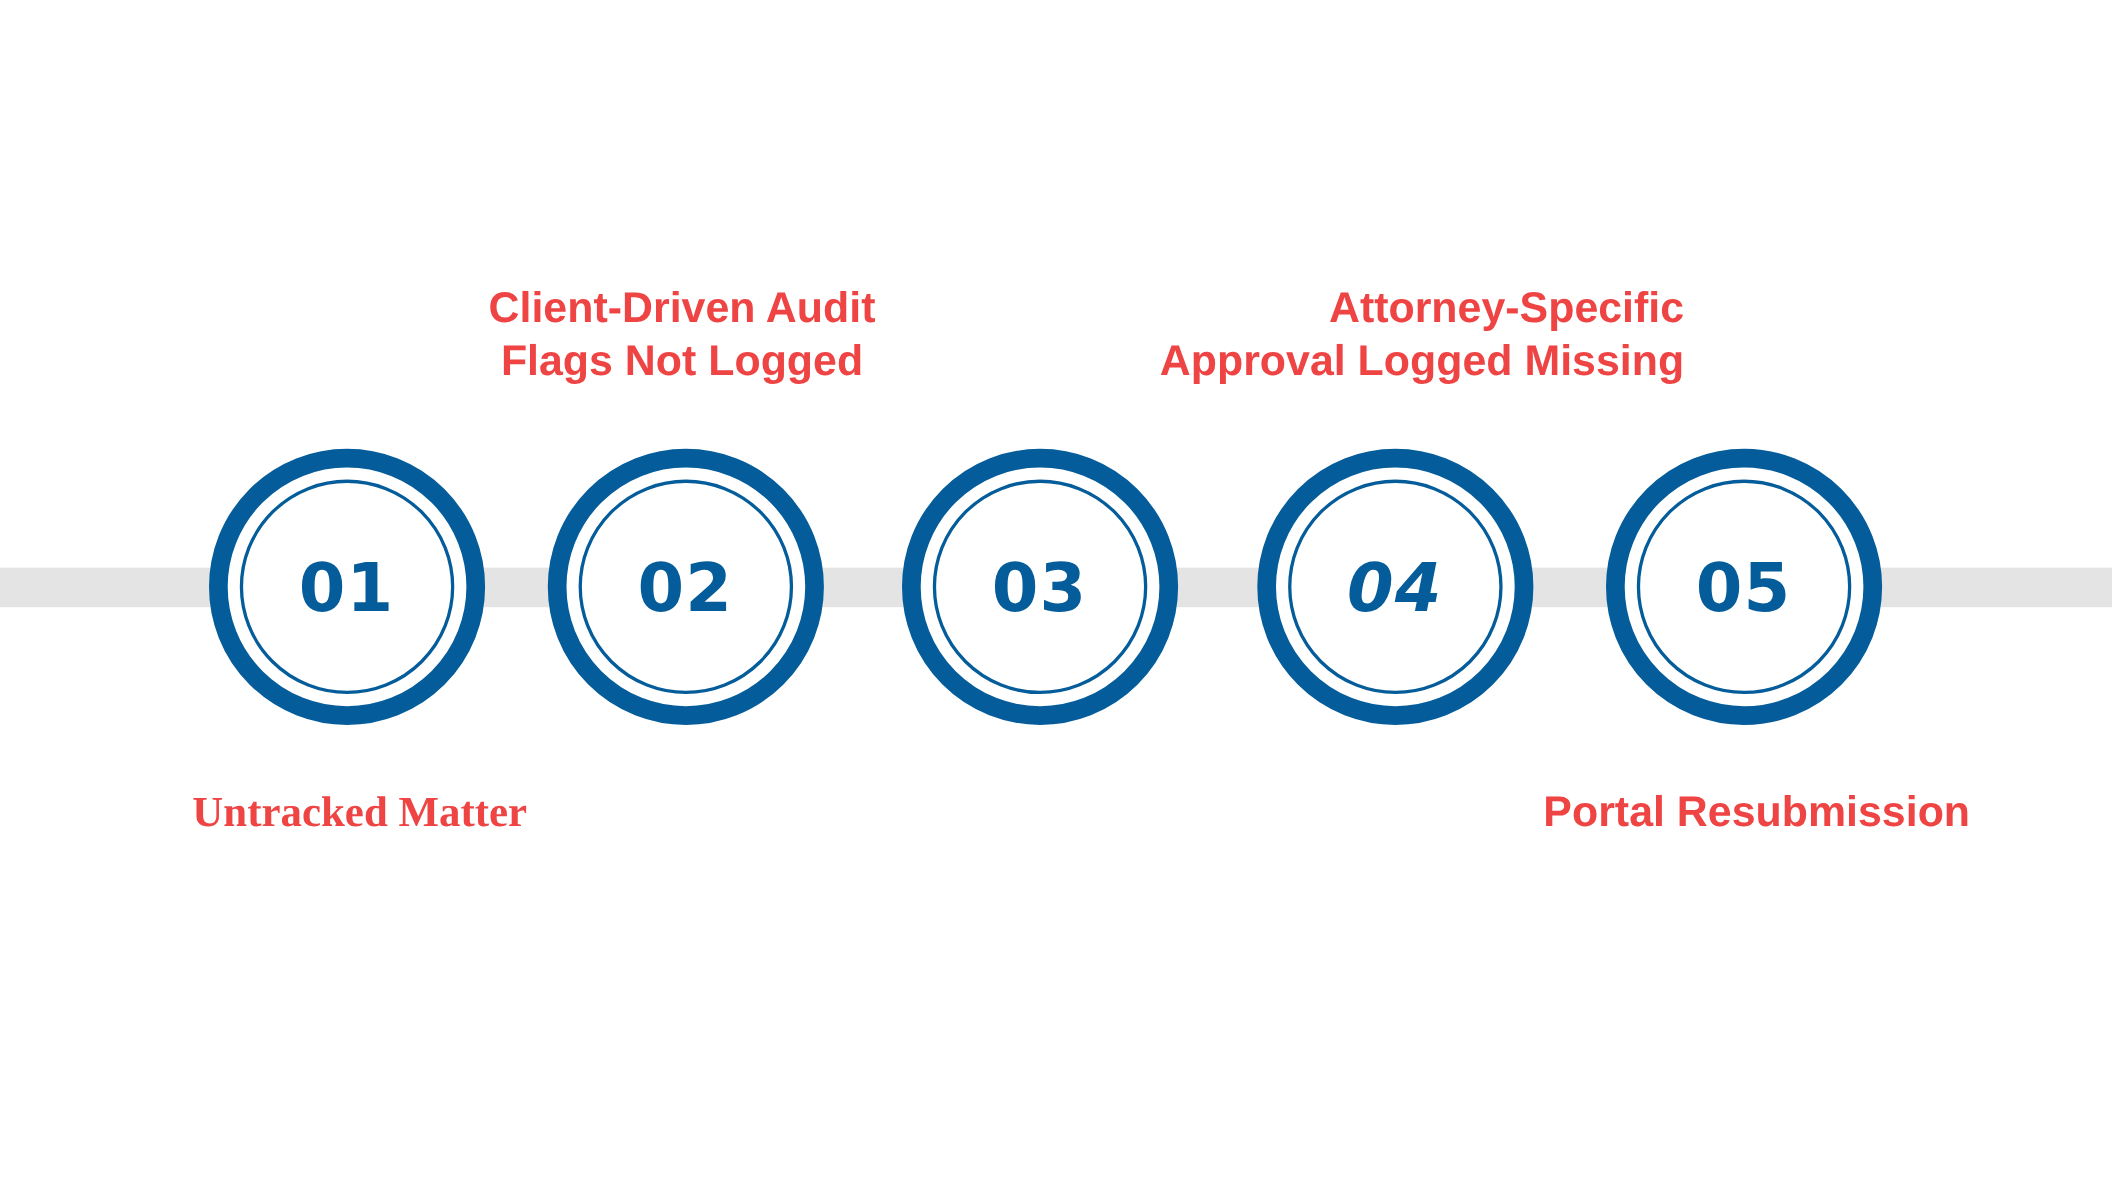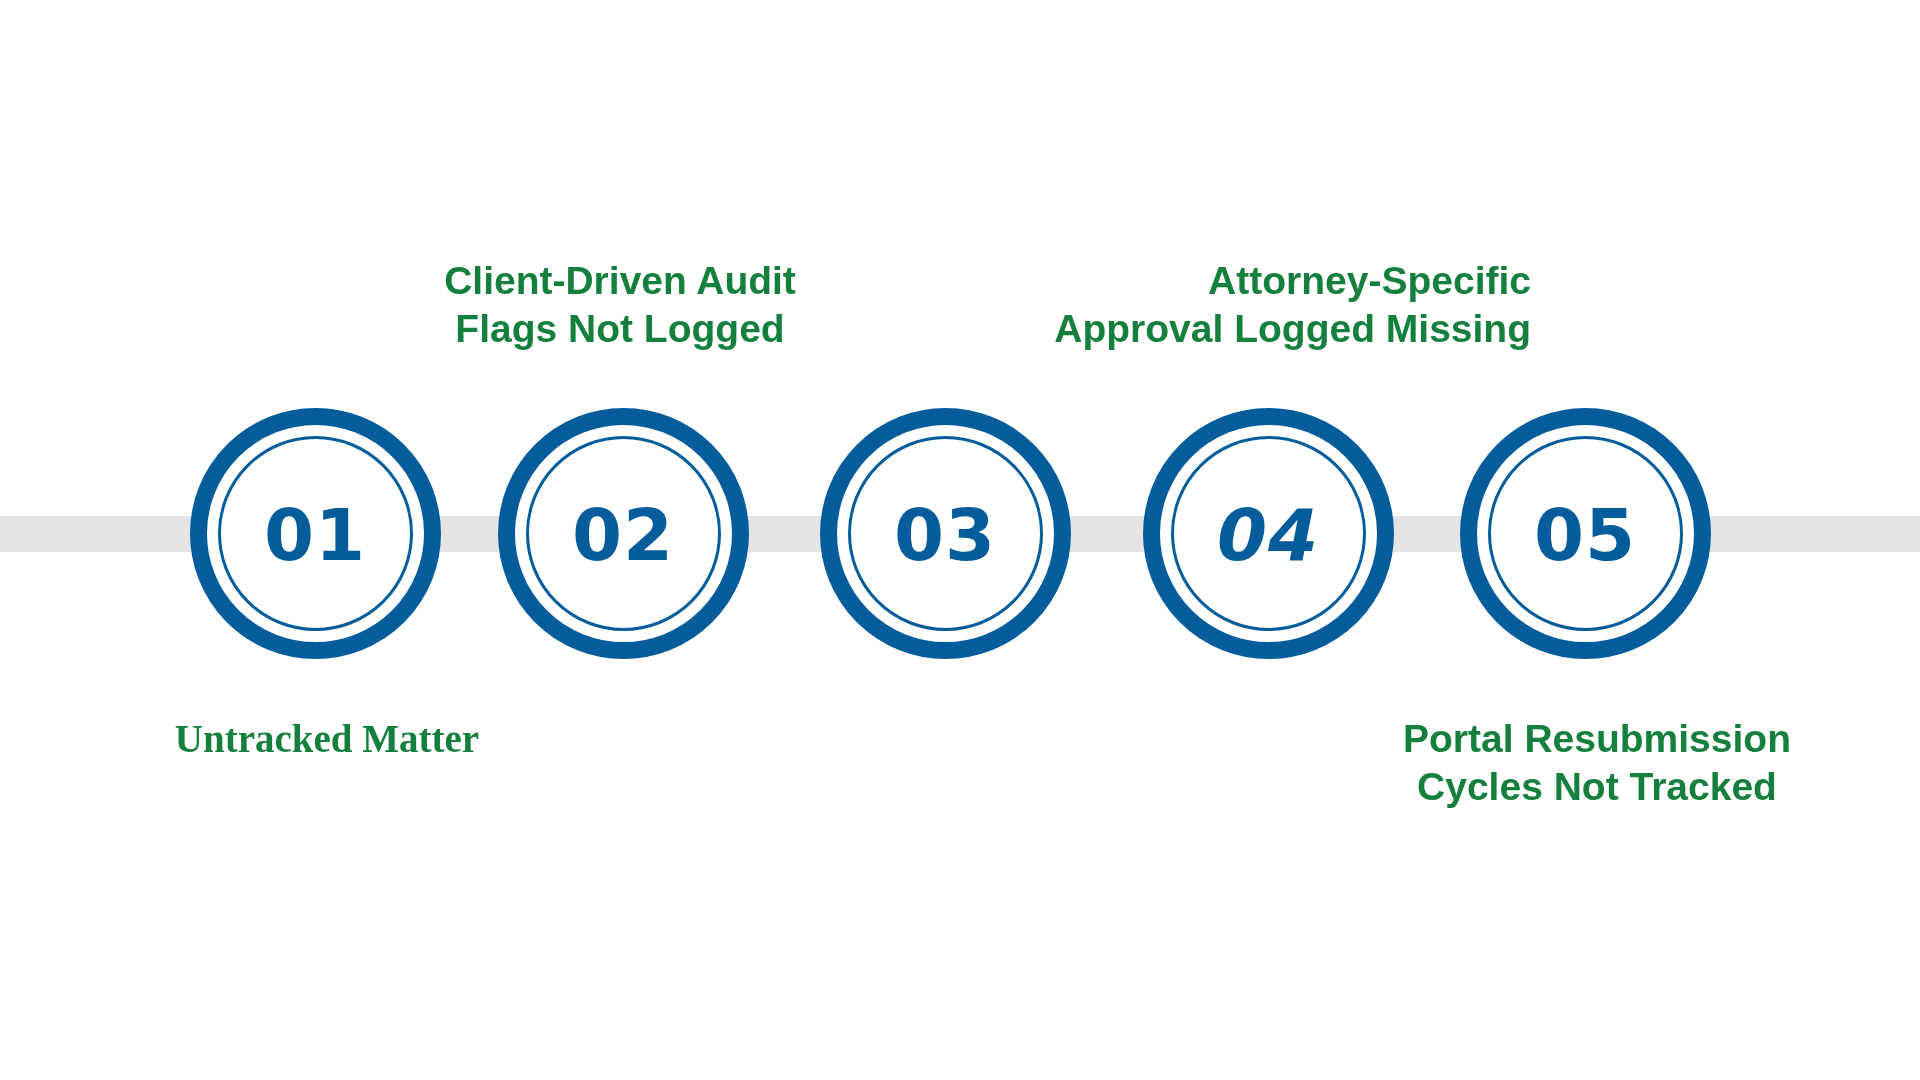--- a/index.html
+++ b/index.html
@@ -56,31 +56,31 @@
       left: 0;
       right: 0;
       top: 0;
       bottom: 0;
       display: flex;
       align-items: center;
       justify-content: center;
       color: #045d9a;
       font-family: "DejaVu Sans", "Liberation Sans", sans-serif;
       font-weight: bold;
-      font-size: 72px;
+      font-size: 61px;
       letter-spacing: 1px;
       line-height: 1;
       padding-top: 2px;
     }
     .label {
       position: absolute;
       width: 520px;
       margin-left: -260px;
       text-align: center;
-      color: #15803d;
+      color: #ef4444;
       font-weight: bold;
       font-size: 39px;
       line-height: 48px;
     }
     .label .line { display: block; white-space: nowrap; }
     .label.top { top: 257px; }
     .label.bottom { top: 715px; }
   </style>
 </head>
 <body>
@@ -123,15 +123,14 @@
     <span class="line">Approval Logged Missing</span>
   </div>
 
   <div class="step" style="left:1585px;">
     <div class="ring-outer"></div>
     <div class="ring-inner"></div>
     <div class="step-number">05</div>
   </div>
   <div class="label bottom" style="left:1597px;">
     <span class="line">Portal Resubmission</span>
-    <span class="line">Cycles Not Tracked</span>
   </div>
 </div>
 
 </body></html>

